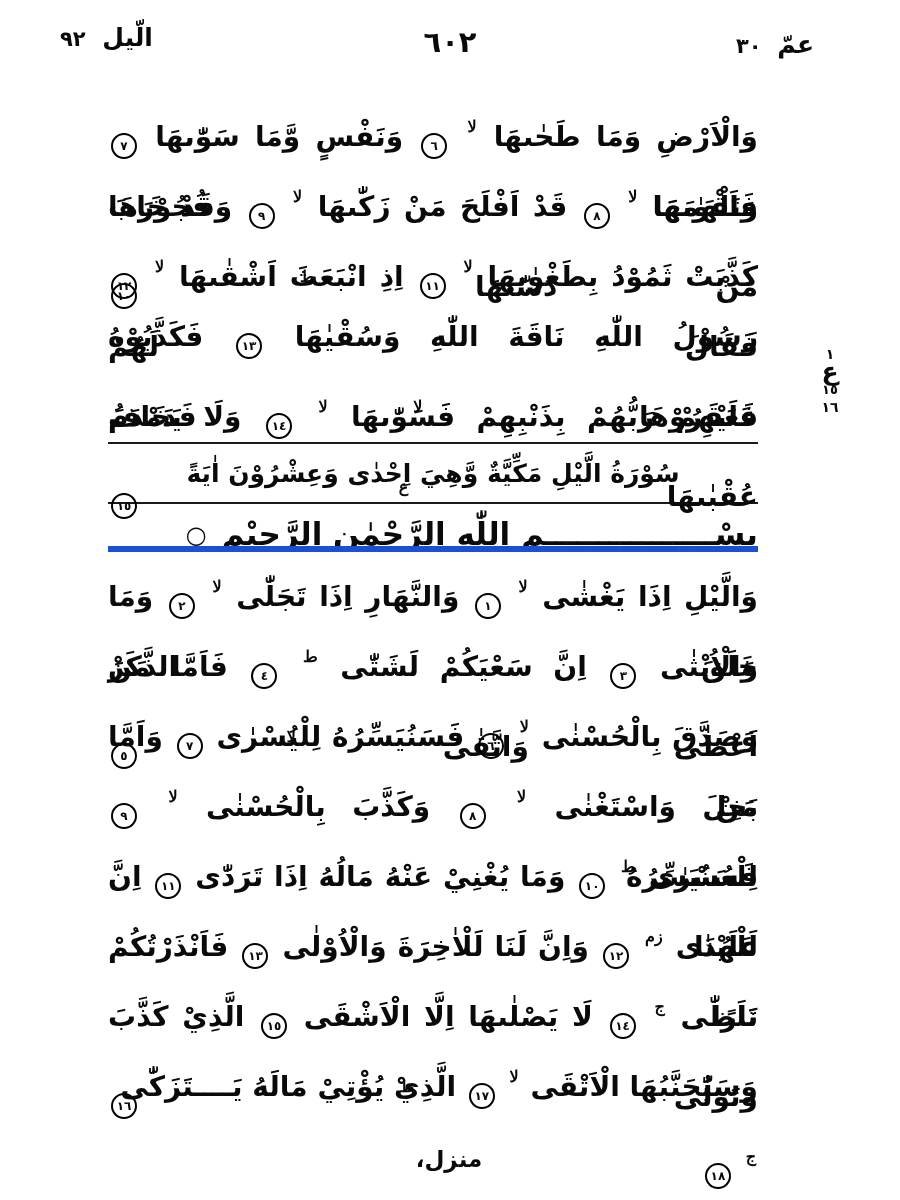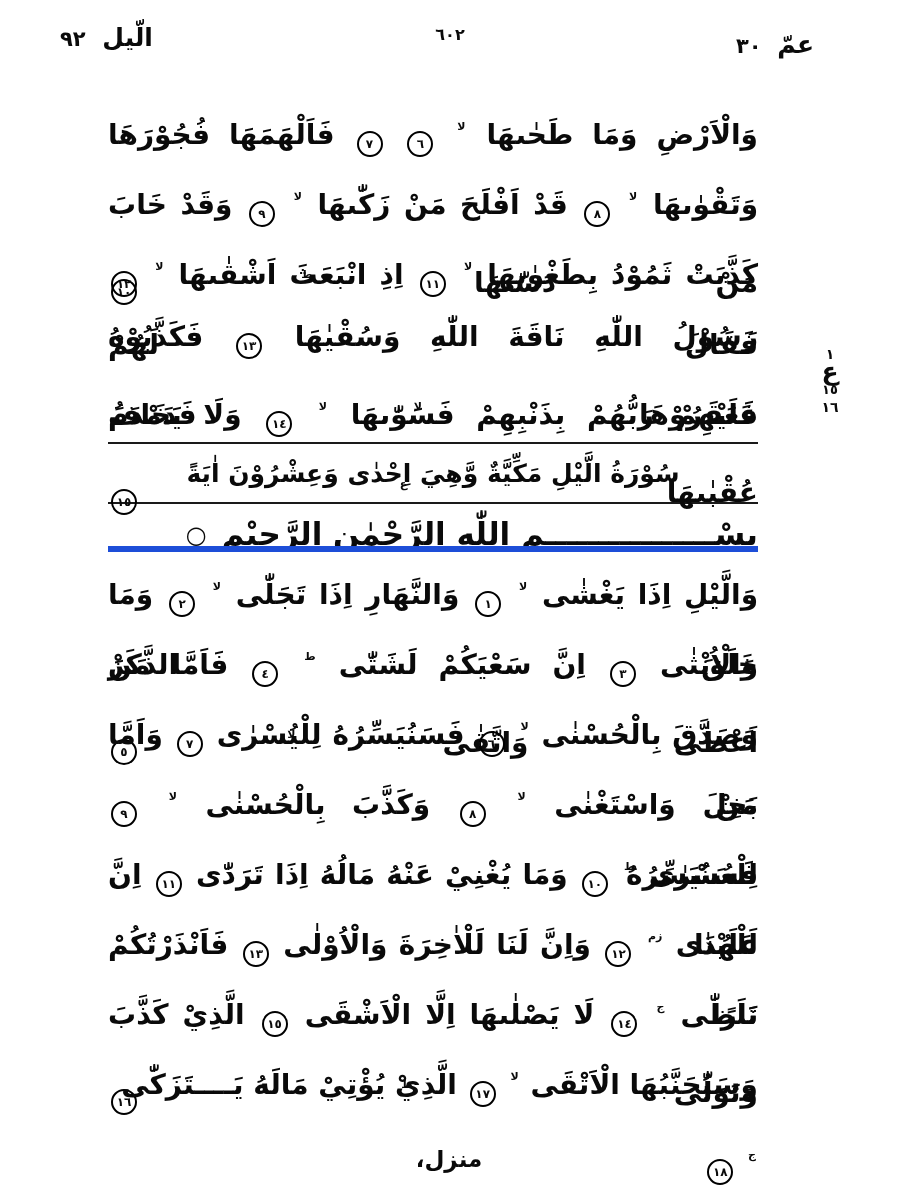--- a/index.html
+++ b/index.html
@@ -5,35 +5,35 @@
   html,body{margin:0;padding:0;}
   body{
     width:900px;height:1200px;position:relative;overflow:hidden;
     background:#ffffff;color:#0a0a0a;
     font-family:"DejaVu Sans",sans-serif;
   }
   
   .page-header{position:absolute;top:19px;left:0;width:900px;height:44px;font-weight:bold;}
   .hdr-left{position:absolute;left:60px;top:4px;font-size:25px;direction:rtl;}
   .hdr-left .num{font-size:21px;margin-right:8px;}
-  .hdr-center{position:absolute;left:0;right:0;top:6px;text-align:center;font-size:16px;}
+  .hdr-center{position:absolute;left:0;right:0;top:6px;text-align:center;font-size:29px;}
   .hdr-right{position:absolute;right:86px;top:4px;font-size:25px;direction:rtl;margin-top:7px;}
   .hdr-right .num{font-size:21px;margin-right:7px;}
 
   
   .text-block{position:absolute;left:108px;top:92px;width:650px;}
   .qline{
     direction:rtl;height:70px;line-height:70px;
     font-size:28px;font-weight:bold;
     text-align:justify;text-align-last:justify;
     white-space:normal;
   }
   .qline.no-justify{text-align:right;text-align-last:right;}
   .ayah-text{letter-spacing:0;}
-  .waqf-mark{font-size:11px;font-weight:bold;vertical-align:14px;margin:0 2px;}
+  .waqf-mark{font-size:16px;font-weight:bold;vertical-align:14px;margin:0 2px;font-family:Liberation Serif, serif;}
   .ayah-marker{
     display:inline-flex;align-items:center;justify-content:center;
     width:26px;height:26px;border:2px solid #000;border-radius:50%;
     font-size:12px;font-weight:bold;line-height:1;vertical-align:-4px;
     margin:0 3px;box-sizing:border-box;
   }
   
   .surah-band{
     height:62px;box-sizing:border-box;
     border-top:2px solid #1a1a1a;border-bottom:2px solid #1a1a1a;
@@ -76,21 +76,21 @@
   <div class="hdr-right">
     <span>عمّ</span>
     <span class="num">٣٠</span>
   </div>
 </div>
 
 <div class="text-block">
   <div id="lines-top">
       <div class="qline"><span class="ayah-text">وَالْاَرْضِ وَمَا طَحٰىهَا</span> <span class="waqf-mark">لا</span> <span class="ayah-marker">
           <span class="ayah-num">٦</span>
-        </span>  <span class="ayah-marker">
+        </span> <span class="ayah-text">وَنَفْسٍ وَّمَا سَوّٰىهَا</span> <span class="ayah-marker">
           <span class="ayah-num">٧</span>
         </span> <span class="ayah-text">فَاَلْهَمَهَا فُجُوْرَهَا</span> </div>
       <div class="qline"><span class="ayah-text">وَتَقْوٰىهَا</span> <span class="waqf-mark">لا</span> <span class="ayah-marker">
           <span class="ayah-num">٨</span>
         </span> <span class="ayah-text">قَدْ اَفْلَحَ مَنْ زَكّٰىهَا</span> <span class="waqf-mark">لا</span> <span class="ayah-marker">
           <span class="ayah-num">٩</span>
         </span> <span class="ayah-text">وَقَدْ خَابَ مَنْ دَسّٰىهَا</span> <span class="waqf-mark">ط</span> <span class="ayah-marker">
           <span class="ayah-num">١٠</span>
         </span> </div>
       <div class="qline"><span class="ayah-text">كَذَّبَتْ ثَمُوْدُ بِطَغْوٰىهَا</span> <span class="waqf-mark">لا</span> <span class="ayah-marker">

